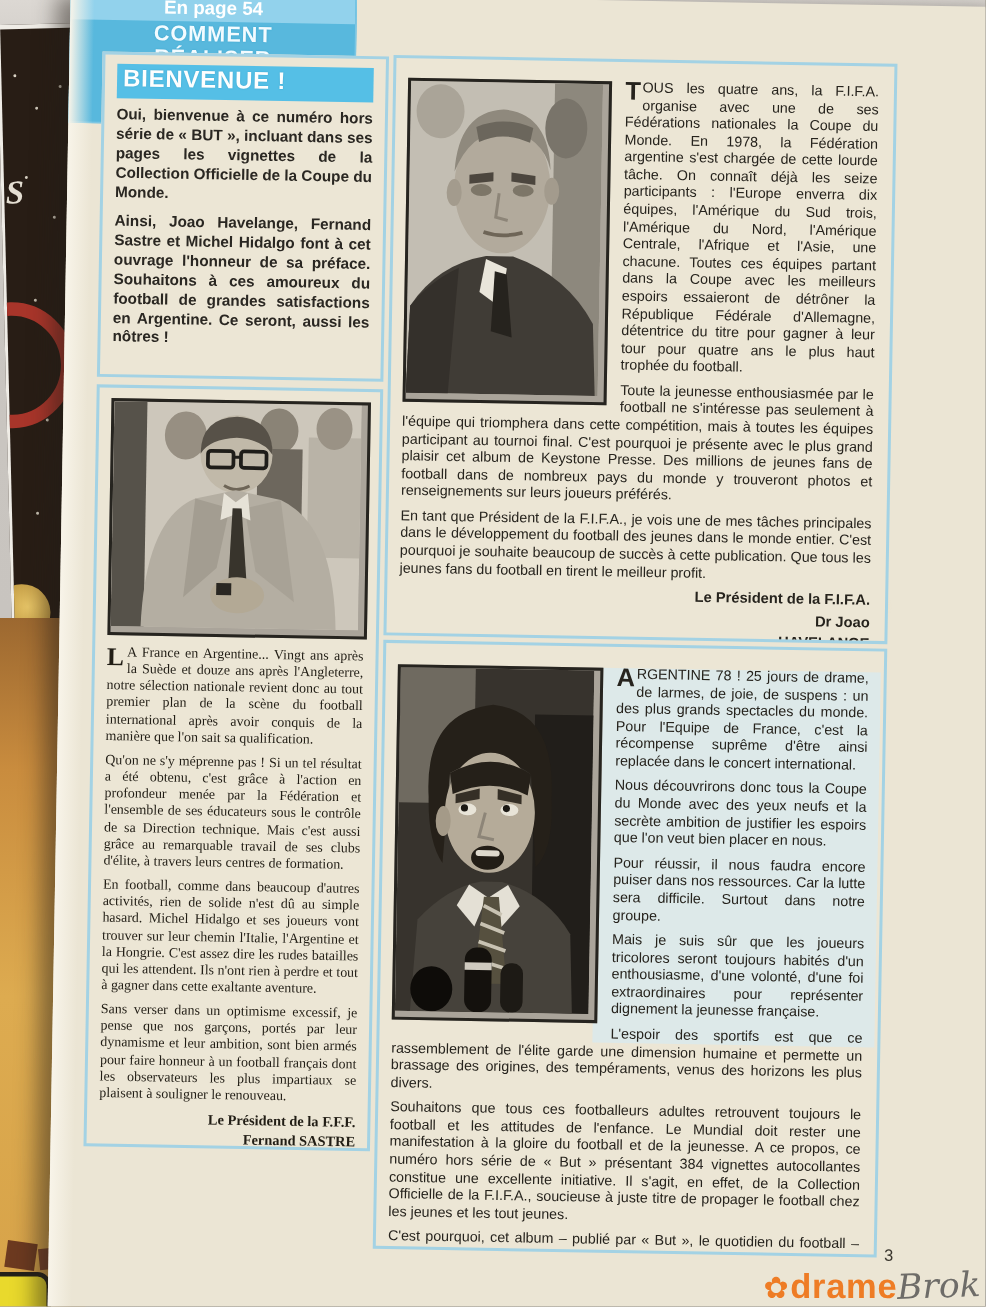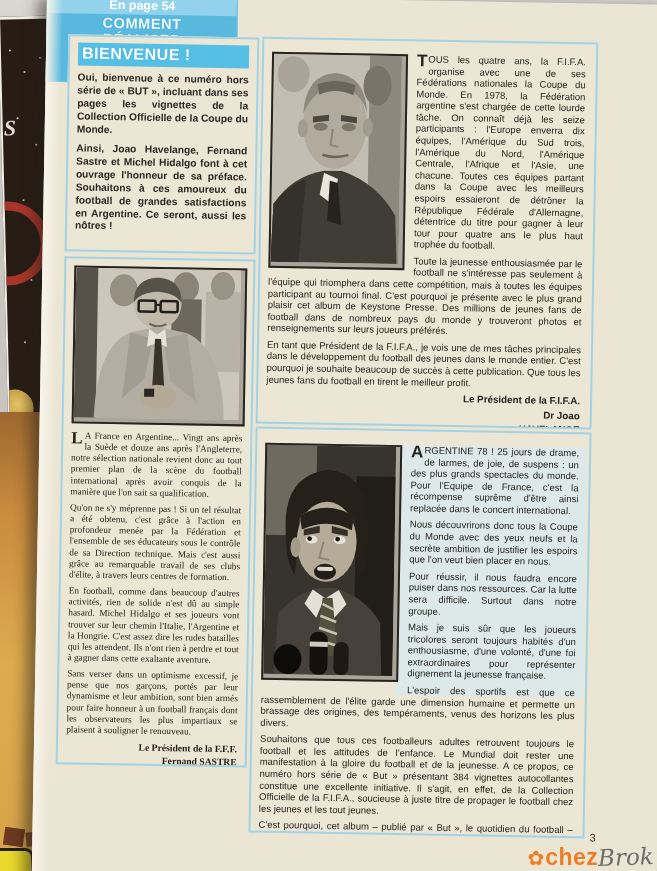--- a/index.html
+++ b/index.html
@@ -219,17 +219,17 @@
         </div>
 
       </div>
     </div>
 
     <div class="page-number">3</div>
   </div>
 
   <div class="watermark">
     <span class="wm-flower">✿</span>
-    <span class="wm-mulu">chez</span>
+    <span class="wm-mulu">drame</span>
     <span class="wm-brok">Brok</span>
   </div>
 
 </div>
 
 </body></html>

